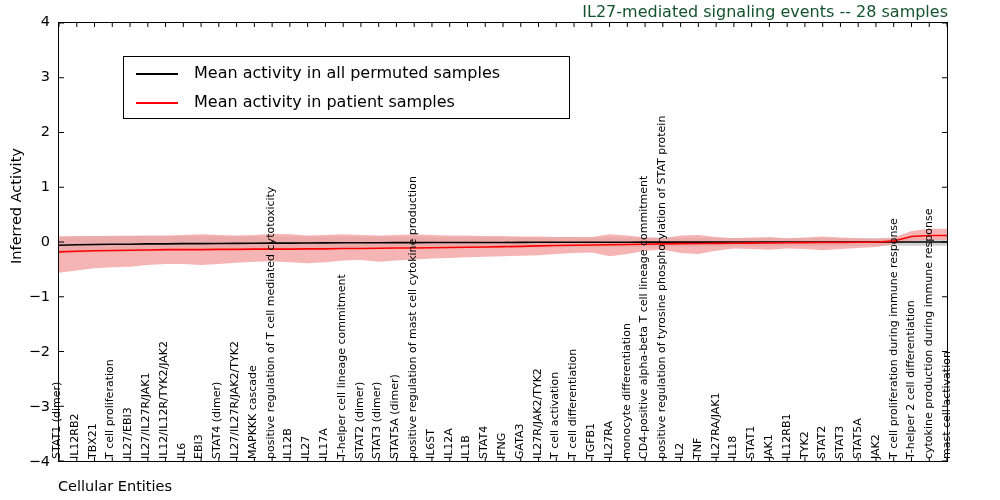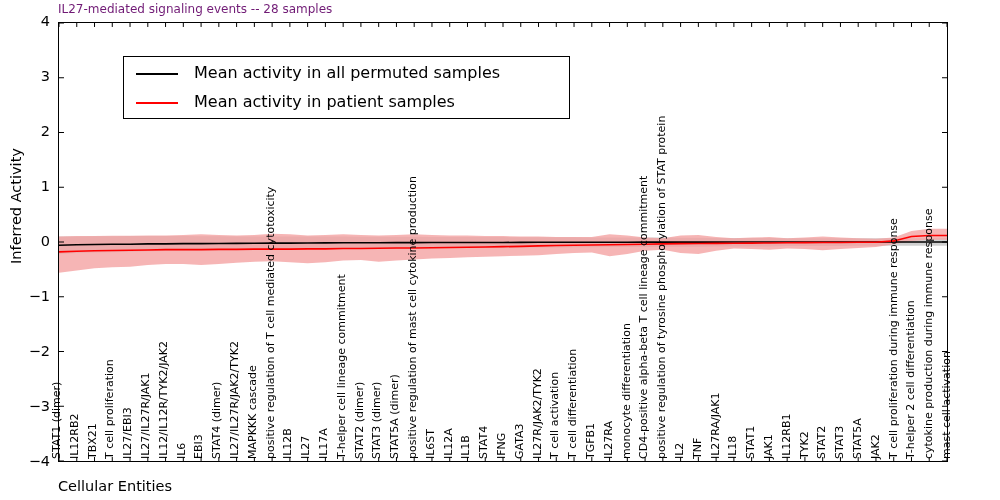--- a/index.html
+++ b/index.html
@@ -13,23 +13,23 @@
     height: 500px;
     background: #ffffff;
     font-family: "DejaVu Sans", sans-serif;
     overflow: hidden;
   }
   #chart-title {
     position: absolute;
     left: 58px;
     top: 2px;
     width: 890px;
-    text-align: left;
-    font-size: 12px;
-    color: #701a75;
+    text-align: right;
+    font-size: 16px;
+    color: #14532d;
     white-space: nowrap;
   }
   #plot-area {
     position: absolute;
     left: 58px;
     top: 22px;
     width: 890px;
     height: 440px;
     border: 1.4px solid #000000;
     box-sizing: border-box;

